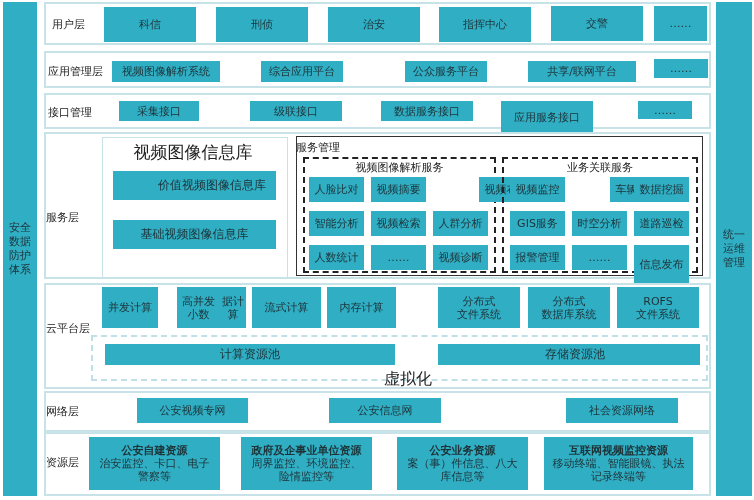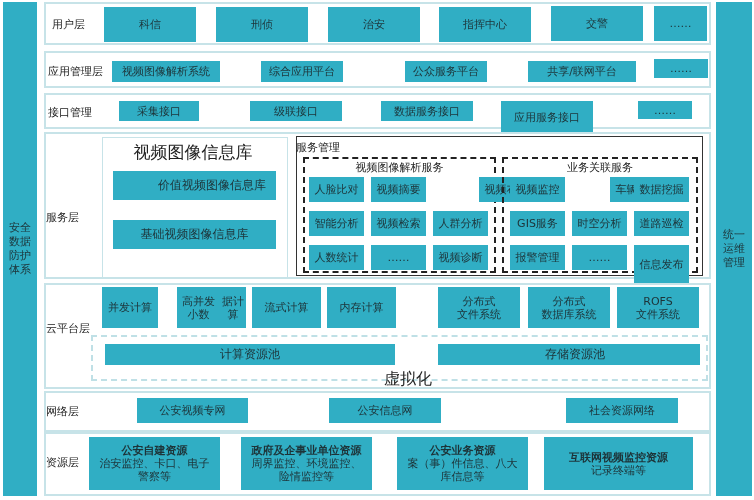--- a/index.html
+++ b/index.html
@@ -144,14 +144,15 @@
   <span>周界监控、环境监控、</span>
   <span>险情监控等</span>
 </div>
 <div class="box" style="left:397px;top:437px;width:131px;height:53px;flex-direction:column;">
   <span class="bold">公安业务资源</span>
   <span>案（事）件信息、八大</span>
   <span>库信息等</span>
 </div>
 <div class="box" style="left:544px;top:437px;width:149px;height:53px;flex-direction:column;">
   <span class="bold">互联网视频监控资源</span>
+  <span>移动终端、智能眼镜、执法</span>
   <span>记录终端等</span>
 </div>
 
 </body></html>

